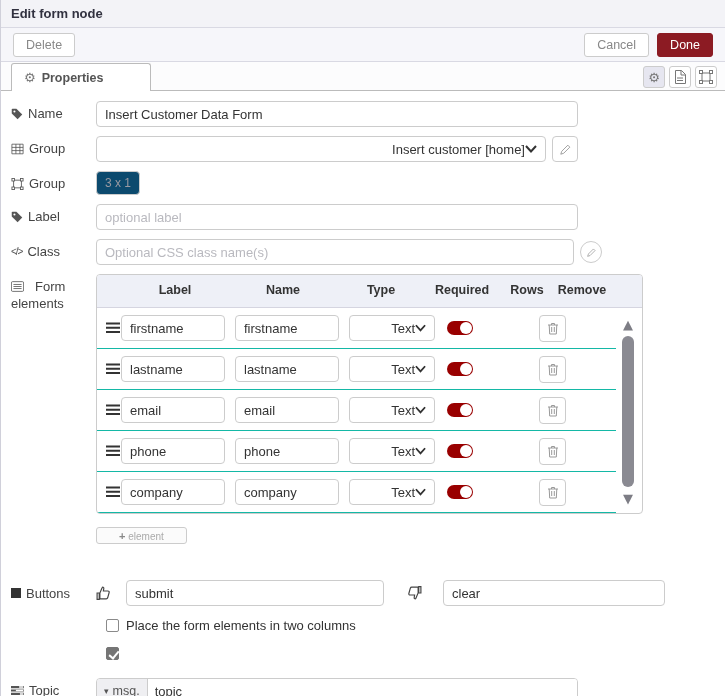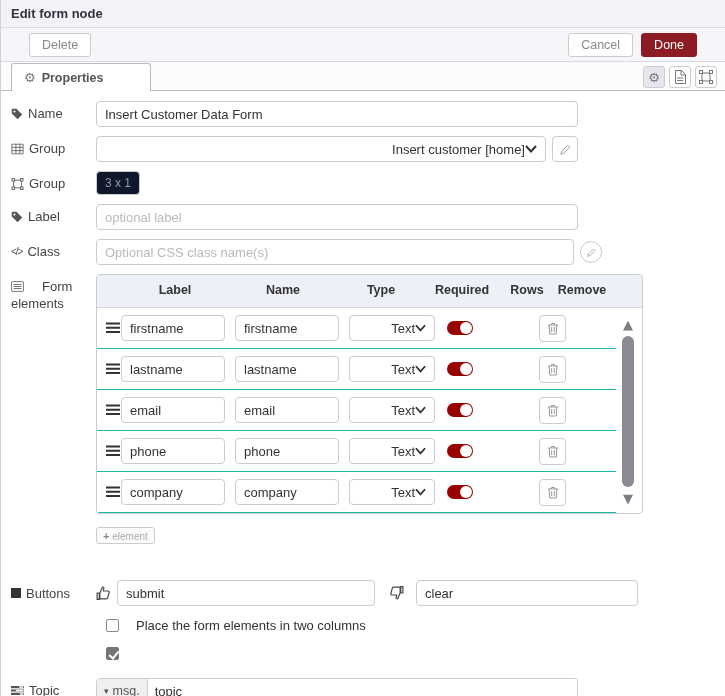--- a/index.html
+++ b/index.html
@@ -5,21 +5,21 @@
   :root{
     --accent:#8C1B23; --toggle:#990000; --thead:#eef0f7;
     --border:#ccc; --border-dark:#bbb; --txt:#444; --txt-dim:#999;
   }
   *{box-sizing:border-box; margin:0; padding:0;}
   html,body{width:725px; height:696px; overflow:hidden;}
   body{font-family:"Liberation Sans","DejaVu Sans",sans-serif; font-size:13px; color:var(--txt); background:#fff; border-left:1px solid #d0d0da;}
 
   
   .titlebar{height:28px; background:#f3f3f7; border-bottom:1px solid #d9d9e3; display:flex; align-items:center; padding:0 10px; font-weight:bold; color:#31313f; font-size:13px;}
-  .actionbar{height:34px; background:#f6f6fa; border-bottom:1px solid #d9d9e3; display:flex; align-items:center; padding:0 28px;}
+  .actionbar{height:34px; background:#f6f6fa; border-bottom:1px solid #d9d9e3; display:flex; align-items:center; padding:0 12px;}
   .btn{height:24px; padding:0 12px; background:#fff; border:1px solid var(--border); border-radius:3px; color:#888; font-size:12.5px; cursor:pointer; font-family:inherit;}
   .btn.primary{background:var(--accent); border-color:var(--accent); color:#fff;}
   .spacer{flex:1;}
   .btn + .btn{margin-left:8px;}
 
   
   .tabstrip{height:29px; position:relative; display:flex; align-items:flex-end; padding:0 10px; border-bottom:1px solid var(--border-dark); background:#fcfcfd;}
   .tab{height:28px; min-width:140px; background:#fff; border:1px solid var(--border-dark); border-bottom:none; border-radius:3px 3px 0 0; display:flex; align-items:center; gap:6px; padding:0 12px; margin-bottom:-1px; color:#555; font-weight:bold; font-size:12.5px; box-shadow:0 1px 0 #fff;}
   .gear{font-family:"DejaVu Sans",sans-serif; color:#777; font-size:13px; line-height:1;}
   .tab-icons{position:absolute; right:8px; top:4px; display:flex; gap:4px;}
@@ -33,21 +33,21 @@
   .flabel svg, .flabel .sq{flex:none;}
   .ti{height:26px; border:1px solid var(--border); border-radius:4px; padding:0 8px; font-size:13px; color:#333; font-family:inherit; background:#fff;}
   .ti::placeholder{color:#b9b9bf;}
   .w-full{width:482px;}
   .code-ic{font-size:10px; color:#555; letter-spacing:-1px;}
 
   
   .sel{width:450px; height:26px; border:1px solid var(--border); border-radius:4px; display:flex; align-items:center; padding:0 8px; background:#fff; color:#333; cursor:pointer;}
   .sel .sel-txt{flex:1;text-align:right;}
   .sm-btn{width:26px; height:26px; margin-left:6px; border:1px solid var(--border); border-radius:4px; background:#fff; display:flex; align-items:center; justify-content:center; cursor:pointer;}
-  .size-btn{height:24px; padding:0 8px; border:1px solid var(--border); border-radius:4px; background:#0f172a; color:#9a9aa2; font-size:12px; cursor:pointer; font-family:inherit;}
+  .size-btn{height:24px; padding:0 8px; border:1px solid var(--border); border-radius:4px; background:#0c4a6e; color:#9a9aa2; font-size:12px; cursor:pointer; font-family:inherit;}
   .round-btn{width:22px; height:22px; border:1px solid var(--border); border-radius:50%; background:#fff; display:flex; align-items:center; justify-content:center; margin-left:6px; margin-top:2px; cursor:pointer;}
 
   
   .fe-table{width:547px; height:240px; border:1px solid var(--border); border-radius:4px; position:relative; overflow:hidden; background:#fff;}
   .fe-head{height:33px; background:var(--thead); border-bottom:1px solid #d5d5e0; position:relative; font-weight:bold; color:#333; font-size:12.5px;}
   .fe-head span{position:absolute; top:8px; transform:translateX(-50%);}
   .fe-body{position:absolute; top:33px; left:0; right:26px; bottom:0; overflow:hidden;}
   .fe-row{height:41px; border-bottom:1px solid #14b8a6; position:relative;}
   .fe-row .drag{position:absolute; left:9px; top:14px; cursor:grab;}
   .fe-row .fe-label{position:absolute; left:24px; top:7px; width:104px; height:26px;}
@@ -57,29 +57,29 @@
   .toggle{position:absolute; left:350px; top:13px; width:26px; height:14px; border-radius:8px; background:#ccc; cursor:pointer;}
   .toggle.on{background:var(--toggle);}
   .toggle .knob{position:absolute; top:1px; left:1px; width:12px; height:12px; border-radius:50%; background:#fff; transition:left .1s;}
   .toggle.on .knob{left:13px;}
   .trash{position:absolute; left:442px; top:7px; width:27px; height:27px; border:1px solid var(--border); border-radius:4px; background:#fff; display:flex; align-items:center; justify-content:center; cursor:pointer;}
   
   .fe-scroll{position:absolute; top:43px; bottom:8px; right:5px; width:18px; display:flex; flex-direction:column; align-items:center;}
   .scroll-arrow{color:#7d7d85; font-size:13px; line-height:13px; cursor:pointer; font-family:"DejaVu Sans",sans-serif;}
   .scroll-thumb{width:12px; flex:1; margin:5px 0; background:#8a8a92; border-radius:6px; cursor:pointer;}
 
-  .add-el{margin:4px 0 12px 85px; height:17px; padding:0 6px; border:1px solid var(--border); border-radius:3px; background:#fbfbfb; color:#aaa; font-size:10px; cursor:pointer; font-family:inherit;}
+  .add-el{margin:4px 0 12px 85px; height:17px; padding:0 22px; border:1px solid var(--border); border-radius:3px; background:#fbfbfb; color:#aaa; font-size:10px; cursor:pointer; font-family:inherit;}
   .add-el b{color:#888; font-weight:bold; font-size:11px;}
 
   
-  .btns-wrap{display:flex; align-items:center; gap:6px;}
+  .btns-wrap{display:flex; align-items:center; gap:15px;}
   .w-submit{width:258px;} .w-clear{width:222px; margin-left:6px;}
 
   
-  .cb-row{display:flex; align-items:center; gap:17px; margin:0 0 14px 95px; cursor:pointer;}
+  .cb-row{display:flex; align-items:center; gap:7px; margin:0 0 14px 95px; cursor:pointer;}
   .cb{width:13px; height:13px; border:1px solid #8a8a8a; border-radius:2px; background:#fff; position:relative; flex:none;}
   .cb-rowwrap.checked .cb{background:#757575; border-color:#757575;}
   .cb-rowwrap.checked .cb::after{content:""; position:absolute; left:3.5px; top:0.5px; width:4px; height:8px; border:solid #fff; border-width:0 2px 2px 0; transform:rotate(40deg);}
   .cb-text{color:#333;}
 
   
   .typed{width:482px; height:26px; border:1px solid var(--border); border-radius:4px; display:flex; overflow:hidden; background:#fff;}
   .typed-btn{background:#efeff2; border-right:1px solid var(--border); display:flex; align-items:center; gap:4px; padding:0 7px; color:#555; font-size:12.5px; cursor:pointer;}
   .typed-btn .caret{font-size:9px; color:#555; font-family:"DejaVu Sans",sans-serif;}
   .typed input{border:none; outline:none; flex:1; padding:0 7px; font-size:13px; color:#333; font-family:inherit;}
@@ -200,21 +200,21 @@
     <div class="round-btn">
       <svg width="9" height="9" viewBox="0 0 14 14">
           <path d="M1 13l1.2-3.7L10 1.5l2.5 2.5L4.7 11.8 1 13z" fill="none" stroke="#888"></path>
         </svg>
     </div>
   </div>
 
   
   <div class="frow">
     <div class="flabel" style="display:block;">
-      <div style="display:flex; align-items:center; gap:18px;">
+      <div style="display:flex; align-items:center; gap:11px;">
         <svg width="13" height="11" viewBox="0 0 16 13">
             <rect x="0.5" y="0.5" width="15" height="12" rx="1.5" fill="none" stroke="#555"></rect>
             <path d="M3 4h10M3 6.5h10M3 9h10" stroke="#555"></path>
           </svg>
         <span>Form</span>
       </div>
       <div style="margin-left:0; padding-top:2px;"><span>elements</span></div>
     </div>
 
     <div class="fe-table">

